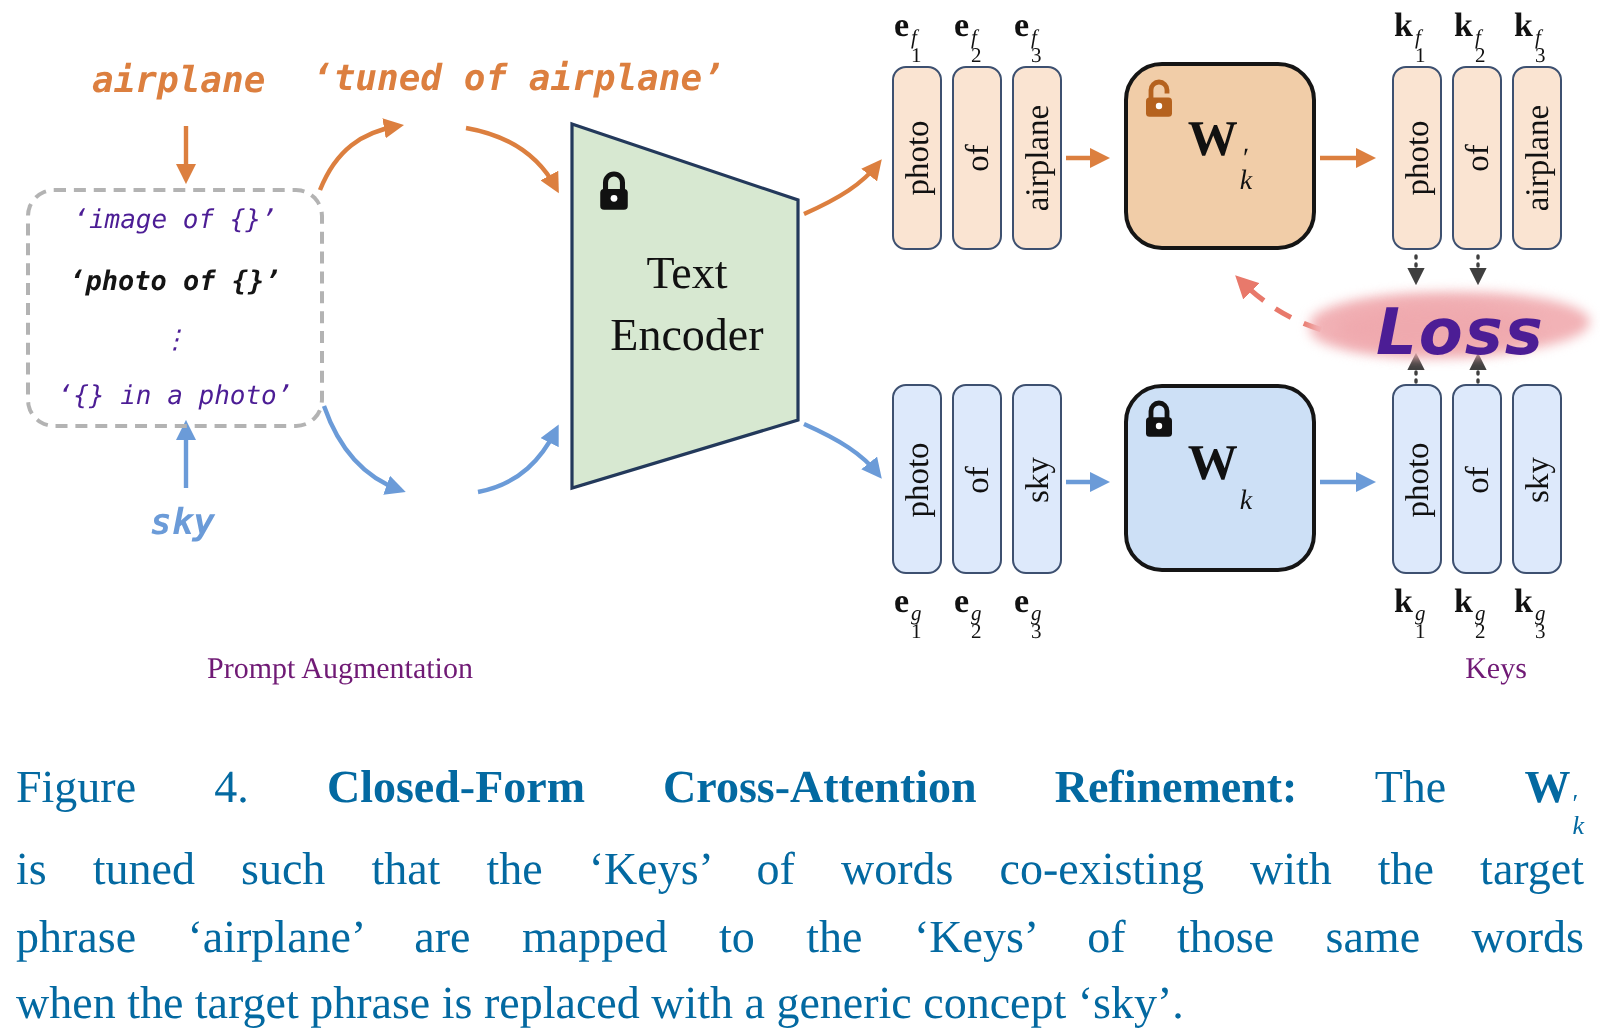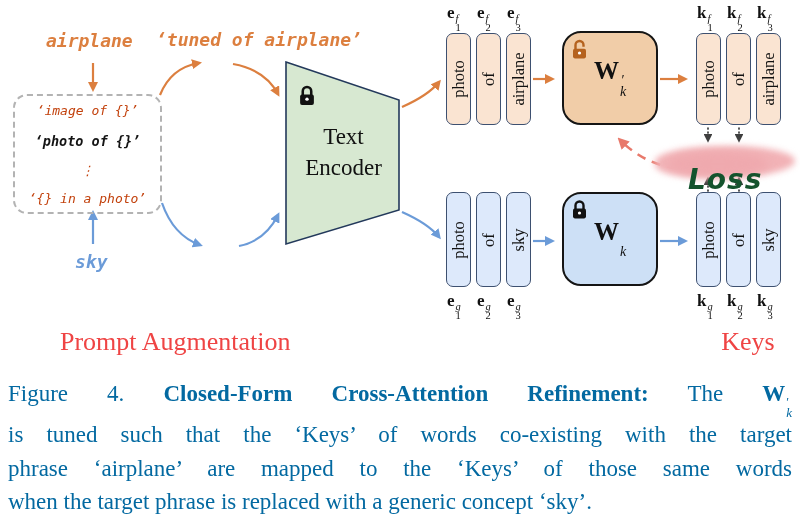--- a/index.html
+++ b/index.html
@@ -10,21 +10,21 @@
 
   
   .hand{font-family:"DejaVu Sans Mono",monospace;font-style:italic;font-weight:bold;white-space:nowrap;}
   .orange{color:#DC7F3F;}
   .blue{color:#6B9BD8;}
 
   
   .promptbox{left:13px;top:94px;width:141px;height:103px;border:2px dashed #b3b3b3;border-radius:14px;
     display:flex;flex-direction:column;justify-content:space-between;padding:7px 2px 6px 2px;}
   .tpl{font-family:"DejaVu Sans Mono",monospace;font-style:italic;font-size:13px;text-align:center;
-    color:#c2410c;white-space:nowrap;line-height:15px;}
+    color:#4c1d95;white-space:nowrap;line-height:15px;}
   .tpl.sel{color:#141414;font-weight:bold;font-size:13.5px;}
   .tpl.dots{line-height:9px;font-size:13px;letter-spacing:0;}
 
   
   .enc-label{left:288px;top:121px;width:111px;text-align:center;font-size:23px;color:#111;line-height:31px;}
   .enc-label span{display:block;}
 
   
   .tok{position:absolute;width:25px;border:1.6px solid #3D5070;border-radius:7px;box-sizing:border-box;}
   .tok.f{background:#FAE4D2;}
@@ -49,24 +49,24 @@
   .ss2{display:inline-flex;flex-direction:column;vertical-align:-6px;margin-left:1px;}
   .ss2 .wprime{font-size:14px;line-height:11px;}
   .ss2 .wsub{font-size:14px;line-height:12px;font-style:italic;}
   .locksvg{position:absolute;}
 
   
   .lossblob{left:655px;top:146px;width:140px;height:32px;background:#F2B2B6;border-radius:45% 55% 50% 48%;
     filter:blur(3px);transform:rotate(-1.5deg);}
   .lossblob2{left:668px;top:152px;width:100px;height:24px;background:#EFA9AE;border-radius:50%;filter:blur(4px);}
   .losstext{left:688px;top:147px;font-family:"DejaVu Sans",sans-serif;font-style:italic;font-weight:bold;
-    font-size:28px;color:#14532d;letter-spacing:1px;margin-top:16px;}
-
-  
-  .seclab{position:absolute;top:327px;text-align:center;font-size:26px;color:#ef4444;white-space:nowrap;}
+    font-size:32px;color:#4c1d95;letter-spacing:1px;}
+
+  
+  .seclab{position:absolute;top:327px;text-align:center;font-size:15px;color:#701a75;white-space:nowrap;}
 
   
   .caption{position:absolute;left:8px;width:784px;top:377px;font-size:23px;color:#0369a1;}
   .cline{line-height:33.5px;text-align:justify;text-align-last:justify;}
   .cline.last{text-align:right;text-align-last:left;}
   .cap-b{font-weight:bold;}
 </style>
 </head>
 <body>
 

